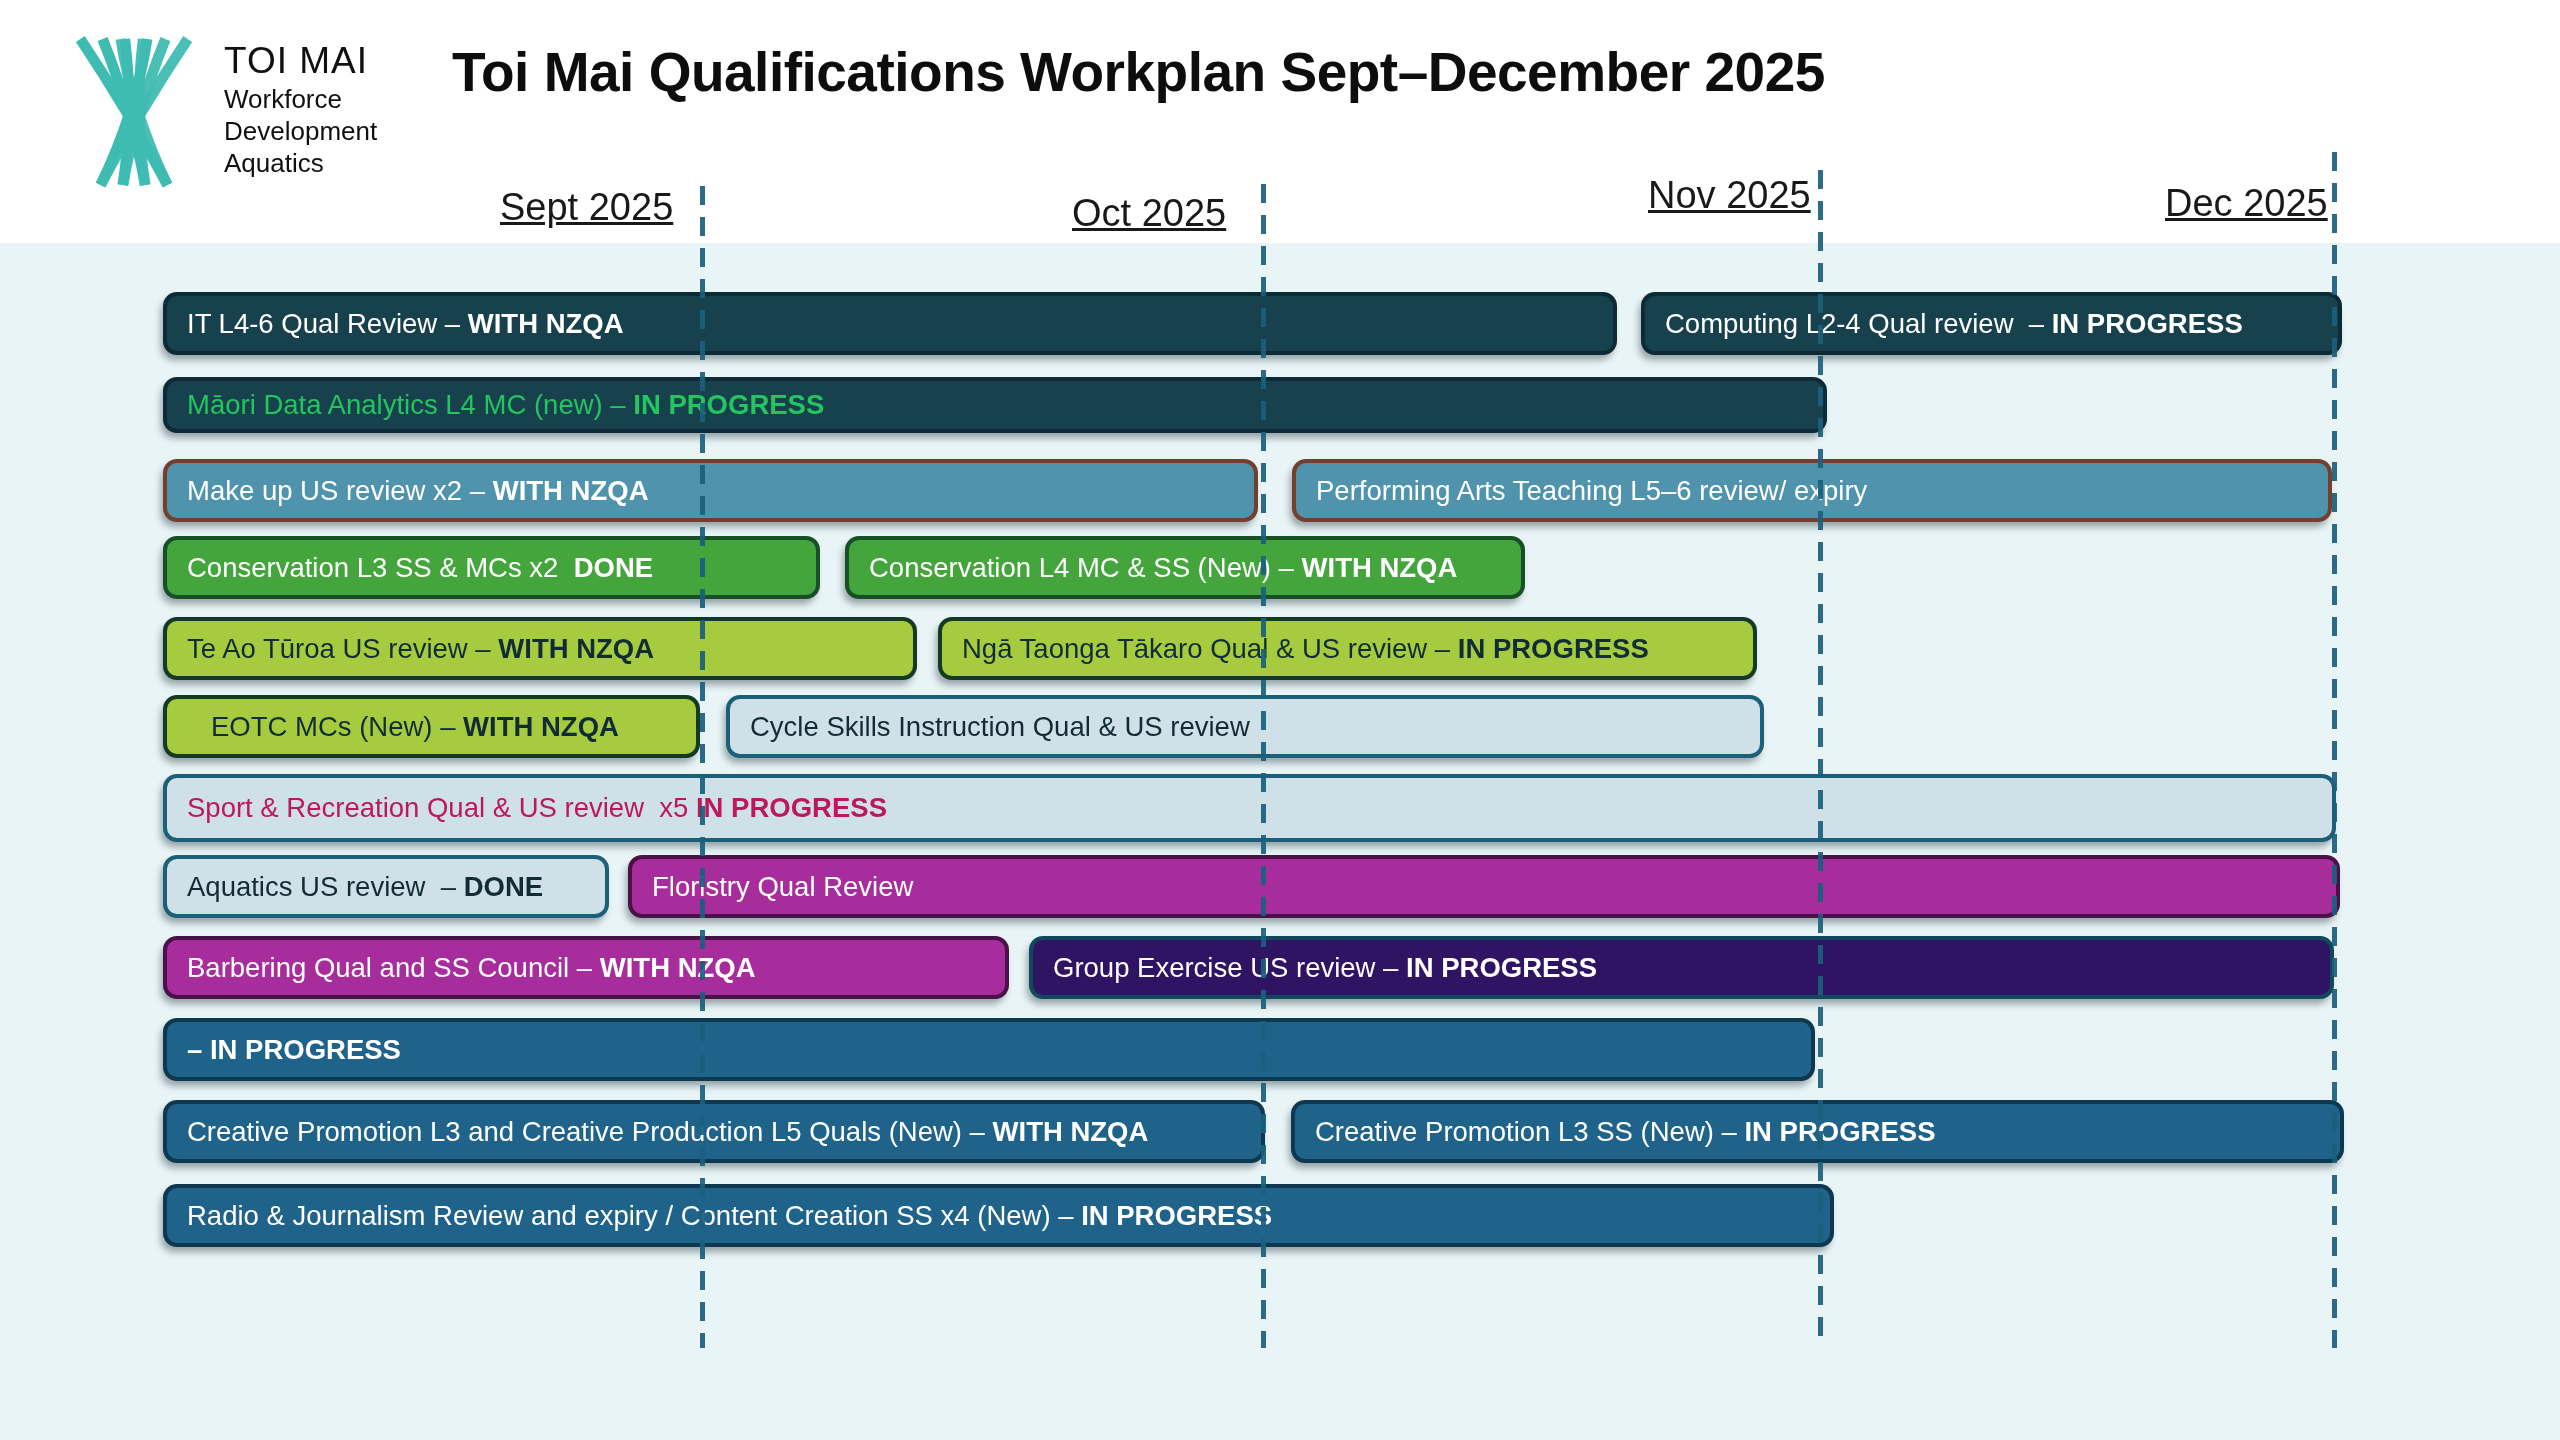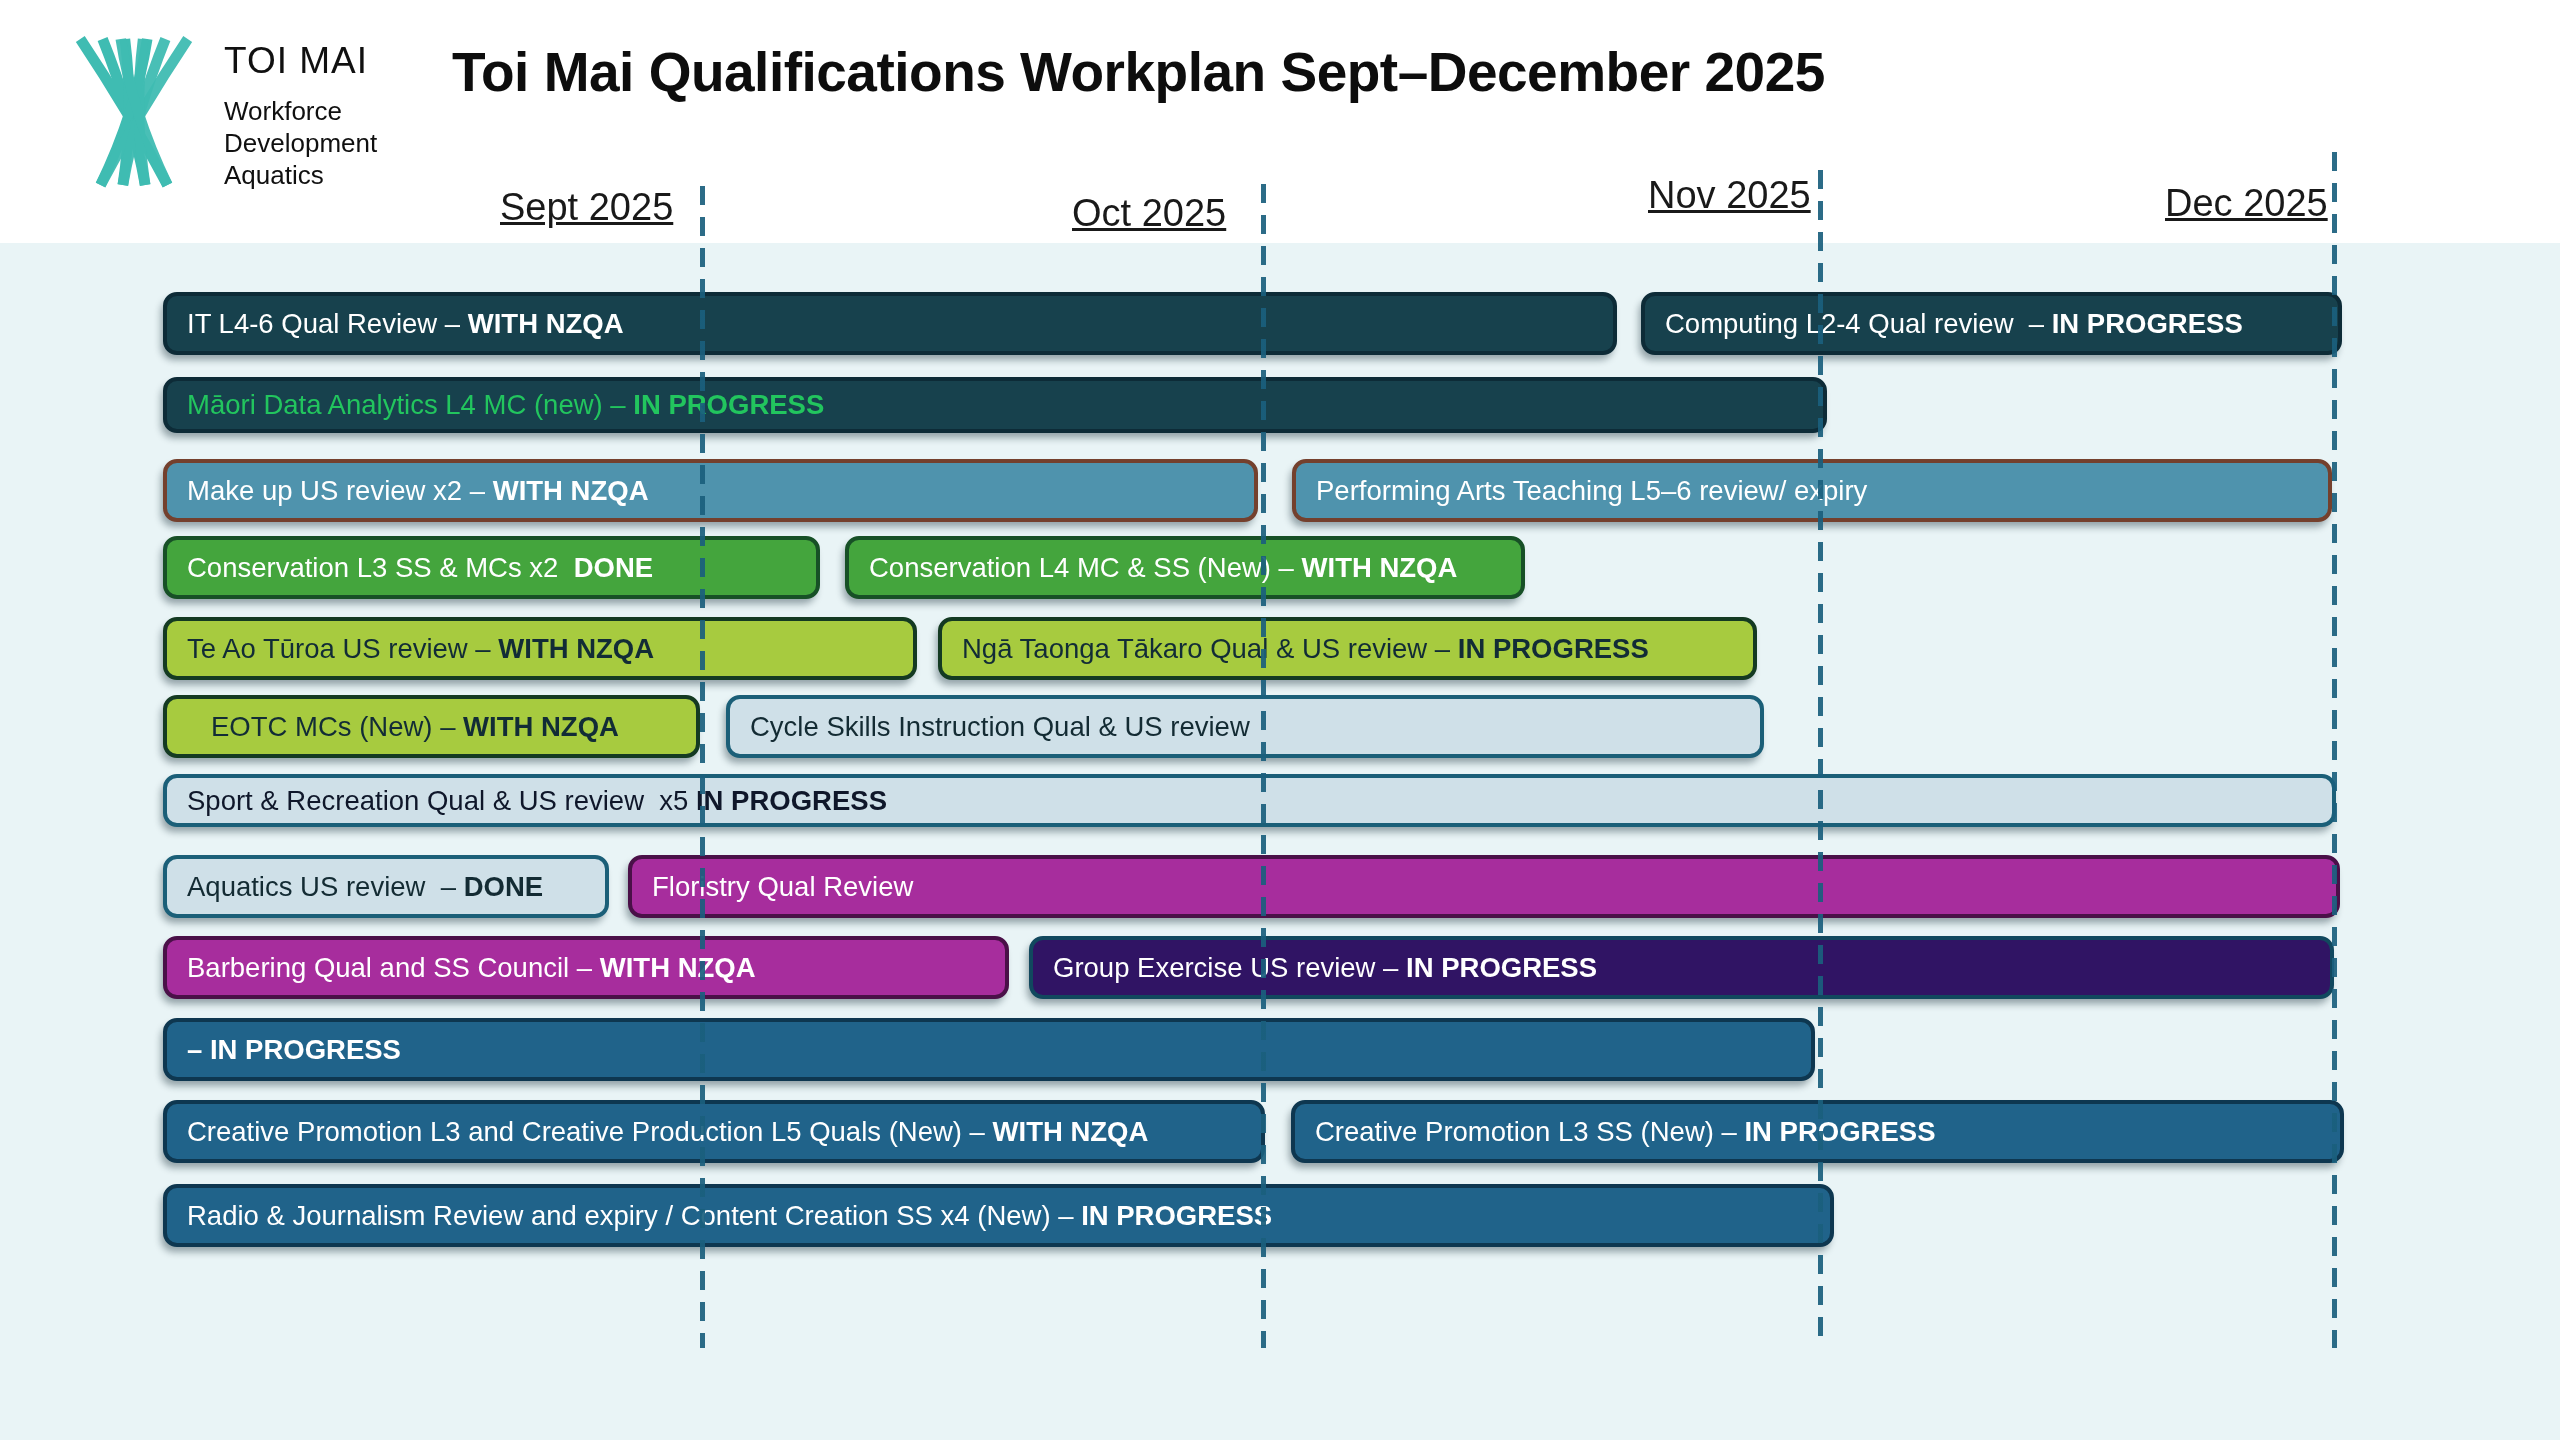--- a/index.html
+++ b/index.html
@@ -6,21 +6,21 @@
   .canvas{
     position:relative; width:2560px; height:1440px; overflow:hidden;
     background:#ffffff;
     font-family:"Liberation Sans", sans-serif;
   }
   .chart-bg{position:absolute;left:0;top:243px;width:2560px;height:1197px;background:#e9f4f6;}
   .logo{position:absolute;left:68px;top:36px;display:flex;align-items:flex-start;}
   .logo svg{display:block;}
   .logo-text{margin-left:24px;color:#101010;}
   .logo-brand{font-size:37px;font-weight:normal;letter-spacing:1px;line-height:1;margin-top:6px;}
-  .logo-sub{font-size:26px;line-height:32px;margin-top:16px;}
+  .logo-sub{font-size:26px;line-height:32px;margin-top:4px;}
   .page-title{
     position:absolute;left:452px;top:40px;width:1650px;
     font-size:55px;font-weight:bold;color:#0d0d0d;letter-spacing:-0.5px;white-space:nowrap;
   }
   .month-label{position:absolute;font-size:38px;color:#191919;white-space:nowrap;z-index:2;text-decoration:underline;}
   .gridline{position:absolute;width:5px;z-index:6;
     background:repeating-linear-gradient(to bottom, rgba(26,95,125,0.92) 0 19px, rgba(0,0,0,0) 19px 31px);}
   .bar{
     position:absolute;height:63px;box-sizing:border-box;border:4px solid;border-radius:14px;
     display:flex;align-items:center;padding:0 20px;font-size:27.5px;white-space:pre;overflow:hidden;
@@ -74,21 +74,21 @@
       <div class="bar" style="left: 1641px; top: 292px; width: 701px; height: 63px; background: rgb(23, 65, 77); border-color: rgb(13, 43, 55); color: rgb(255, 255, 255);"><span>Computing L2-4 Qual review  – </span><span class="status">IN PROGRESS</span></div>
       <div class="bar" style="left: 163px; top: 377px; width: 1664px; height: 56px; background: rgb(23, 65, 77); border-color: rgb(13, 43, 55); color: #22c55e;"><span>Māori Data Analytics L4 MC (new) – </span><span class="status">IN PROGRESS</span></div>
       <div class="bar" style="left: 163px; top: 459px; width: 1095px; height: 63px; background: rgb(79, 147, 173); border-color: rgb(116, 64, 45); color: rgb(255, 255, 255);"><span>Make up US review x2 – </span><span class="status">WITH NZQA</span></div>
       <div class="bar" style="left: 1292px; top: 459px; width: 1040px; height: 63px; background: rgb(79, 147, 173); border-color: rgb(116, 64, 45); color: rgb(255, 255, 255);"><span>Performing Arts Teaching L5–6 review/ expiry</span></div>
       <div class="bar" style="left: 163px; top: 536px; width: 657px; height: 63px; background: rgb(68, 165, 61); border-color: rgb(23, 80, 38); color: rgb(255, 255, 255);"><span>Conservation L3 SS &amp; MCs x2  </span><span class="status">DONE</span></div>
       <div class="bar" style="left: 845px; top: 536px; width: 680px; height: 63px; background: rgb(68, 165, 61); border-color: rgb(23, 80, 38); color: rgb(255, 255, 255);"><span>Conservation L4 MC &amp; SS (New) – </span><span class="status">WITH NZQA</span></div>
       <div class="bar" style="left: 163px; top: 617px; width: 754px; height: 63px; background: rgb(167, 203, 63); border-color: rgb(20, 58, 34); color: rgb(18, 44, 54);"><span>Te Ao Tūroa US review – </span><span class="status">WITH NZQA</span></div>
       <div class="bar" style="left: 938px; top: 617px; width: 819px; height: 63px; background: rgb(167, 203, 63); border-color: rgb(20, 58, 34); color: rgb(18, 44, 54);"><span>Ngā Taonga Tākaro Qual &amp; US review – </span><span class="status">IN PROGRESS</span></div>
       <div class="bar" style="left: 163px; top: 695px; width: 537px; height: 63px; background: rgb(167, 203, 63); border-color: rgb(20, 58, 34); color: rgb(18, 44, 54); padding-left: 44px;"><span>EOTC MCs (New) – </span><span class="status">WITH NZQA</span></div>
       <div class="bar" style="left: 726px; top: 695px; width: 1038px; height: 63px; background: rgb(207, 224, 232); border-color: rgb(27, 95, 120); color: rgb(19, 43, 51);"><span>Cycle Skills Instruction Qual &amp; US review</span></div>
-      <div class="bar" style="left: 163px; top: 774px; width: 2173px; height: 53px; background: rgb(207, 224, 232); border-color: rgb(27, 95, 120); color: #0f172a;"><span>Sport &amp; Recreation Qual &amp; US review  x5 </span><span class="status">IN PROGRESS</span></div>
+      <div class="bar" style="left: 163px; top: 774px; width: 2173px; height: 68px; background: rgb(207, 224, 232); border-color: rgb(27, 95, 120); color: #be185d;"><span>Sport &amp; Recreation Qual &amp; US review  x5 </span><span class="status">IN PROGRESS</span></div>
       <div class="bar" style="left: 163px; top: 855px; width: 446px; height: 63px; background: rgb(207, 224, 232); border-color: rgb(27, 95, 120); color: rgb(19, 43, 51);"><span>Aquatics US review  – </span><span class="status">DONE</span></div>
       <div class="bar" style="left: 628px; top: 855px; width: 1712px; height: 63px; background: rgb(167, 45, 157); border-color: rgb(74, 16, 72); color: rgb(255, 255, 255);"><span>Floristry Qual Review</span></div>
       <div class="bar" style="left: 163px; top: 936px; width: 846px; height: 63px; background: rgb(167, 45, 157); border-color: rgb(74, 16, 72); color: rgb(255, 255, 255);"><span>Barbering Qual and SS Council – </span><span class="status">WITH NZQA</span></div>
       <div class="bar" style="left: 1029px; top: 936px; width: 1305px; height: 63px; background: rgb(48, 20, 100); border-color: rgb(17, 72, 94); color: rgb(255, 255, 255);"><span>Group Exercise US review – </span><span class="status">IN PROGRESS</span></div>
       <div class="bar" style="left: 163px; top: 1018px; width: 1652px; height: 63px; background: rgb(32, 99, 138); border-color: rgb(14, 55, 80); color: rgb(255, 255, 255);"><span class="status">– IN PROGRESS</span></div>
       <div class="bar" style="left: 163px; top: 1100px; width: 1102px; height: 63px; background: rgb(32, 99, 138); border-color: rgb(14, 55, 80); color: rgb(255, 255, 255);"><span>Creative Promotion L3 and Creative Production L5 Quals (New) – </span><span class="status">WITH NZQA</span></div>
       <div class="bar" style="left: 1291px; top: 1100px; width: 1053px; height: 63px; background: rgb(32, 99, 138); border-color: rgb(14, 55, 80); color: rgb(255, 255, 255);"><span>Creative Promotion L3 SS (New) – </span><span class="status">IN PROGRESS</span></div>
       <div class="bar" style="left: 163px; top: 1184px; width: 1671px; height: 63px; background: rgb(32, 99, 138); border-color: rgb(14, 55, 80); color: rgb(255, 255, 255);"><span>Radio &amp; Journalism Review and expiry / Content Creation SS x4 (New) – </span><span class="status">IN PROGRESS</span></div>
     </div>
 </div>

